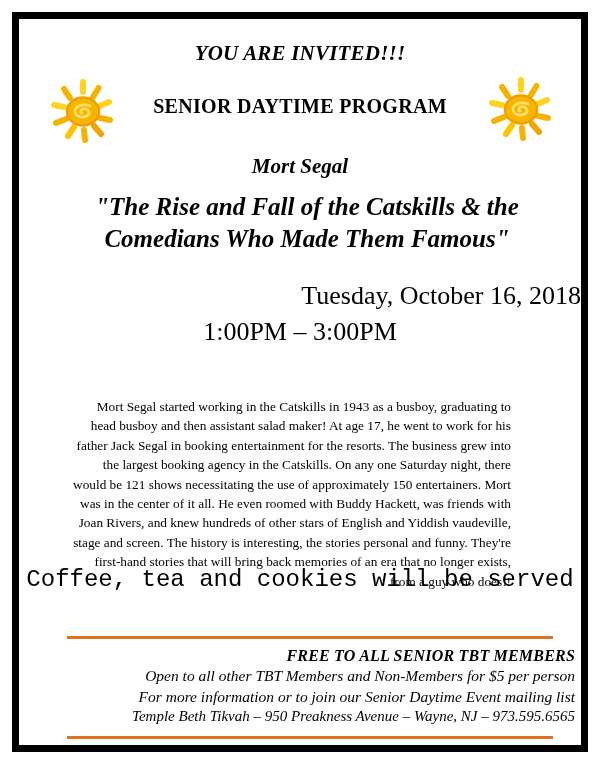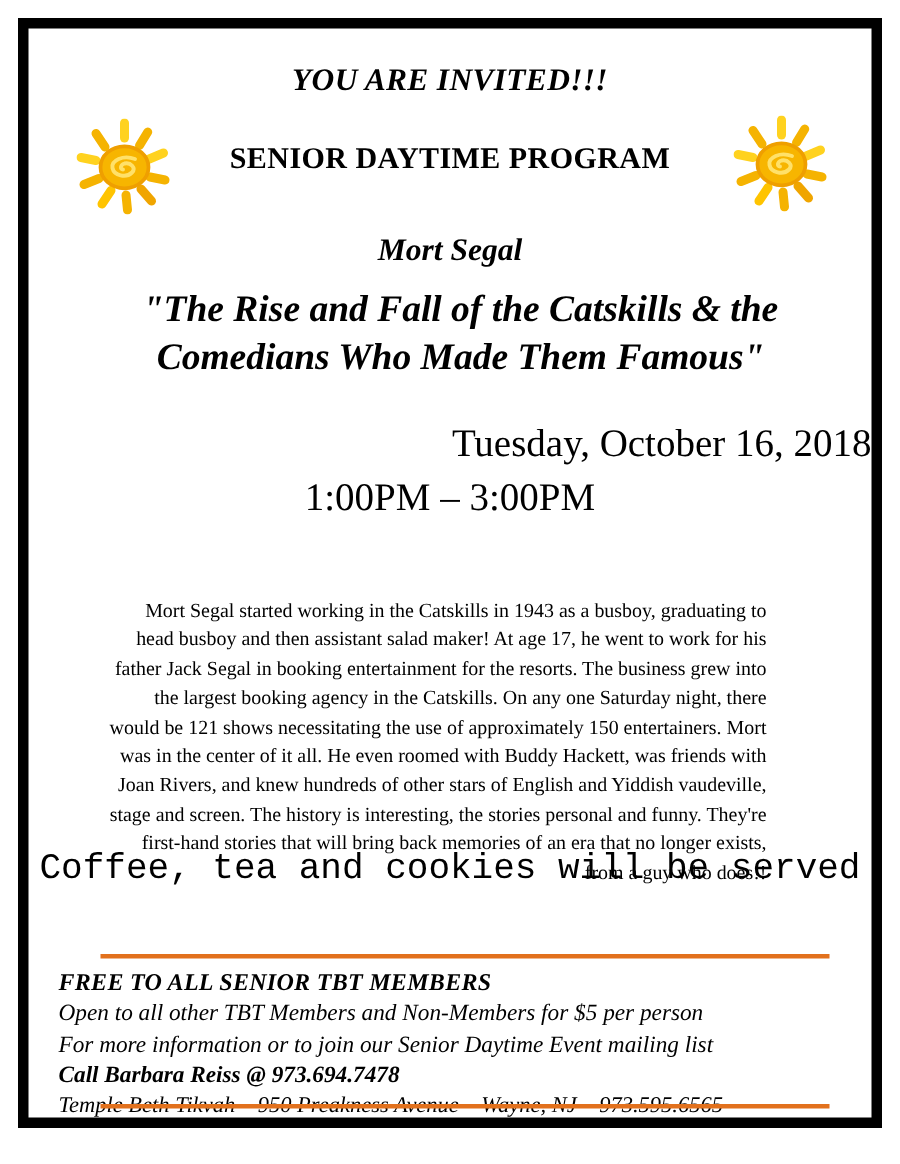--- a/index.html
+++ b/index.html
@@ -143,21 +143,21 @@
     background: #e2711d;
   }
   .rule-top    { top: 617px; }
   .rule-bottom { top: 717px; }
 
   .footer {
     position: absolute;
     left: 20px;
     top: 626px;
     width: 536px;
-    text-align: left;
+    text-align: right;
   }
   .footer-line {
     font-style: italic;
     font-size: 15.5px;
     line-height: 1.33;
   }
   .footer-line.strong {
     font-weight: bold;
   }
   .footer-line.free {
@@ -233,20 +233,19 @@
     <div class="body-text">Mort Segal started working in the Catskills in 1943 as a busboy, graduating to head busboy and then assistant salad maker! At age 17, he went to work for his father Jack Segal in booking entertainment for the resorts. The business grew into the largest booking agency in the Catskills. On any one Saturday night, there would be 121 shows necessitating the use of approximately 150 entertainers. Mort was in the center of it all. He even roomed with Buddy Hackett, was friends with Joan Rivers, and knew hundreds of other stars of English and Yiddish vaudeville, stage and screen. The history is interesting, the stories personal and funny. They're first-hand stories that will bring back memories of an era that no longer exists, from a guy who does!!</div>
 
     <div class="refreshments">Coffee, tea and cookies will be served</div>
 
     <div class="rule rule-top"></div>
 
     <div class="footer">
       <div class="footer-line free">FREE TO ALL SENIOR TBT MEMBERS</div>
       <div class="footer-line">Open to all other TBT Members and Non-Members for $5 per person</div>
       <div class="footer-line">For more information or to join our Senior Daytime Event mailing list</div>
-      <div class="footer-line strong">Call Barbara Reiss @ 973.694.7478</div>
       <div class="footer-line venue">Temple Beth Tikvah – 950 Preakness Avenue – Wayne, NJ – 973.595.6565</div>
     </div>
 
     <div class="rule rule-bottom"></div>
 
   </div>
 </div>
 
 </body></html>

